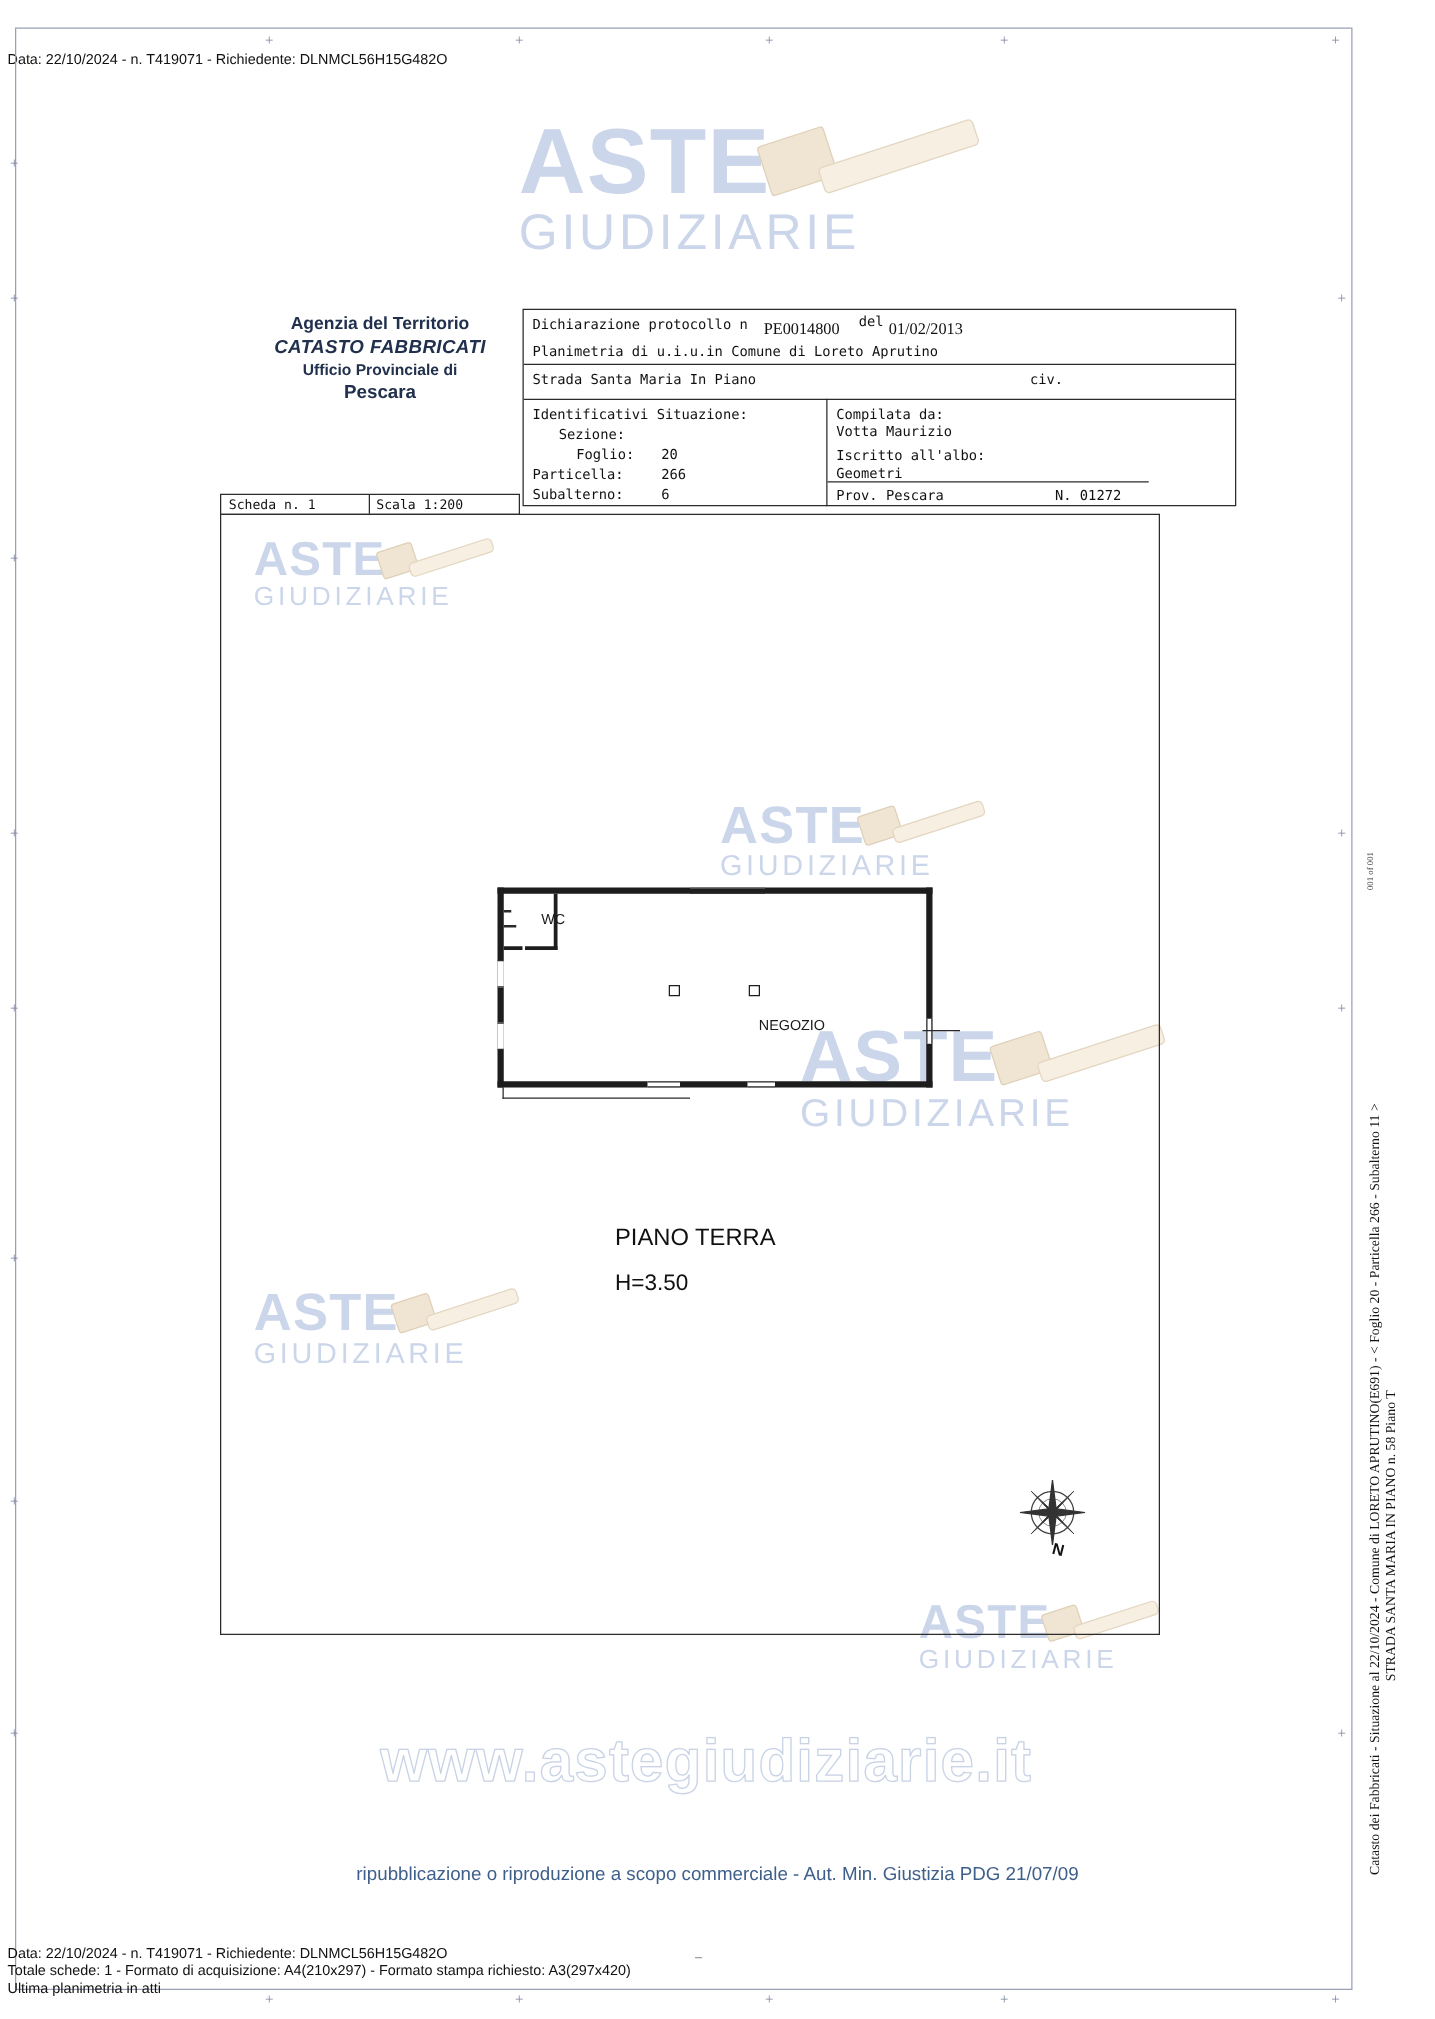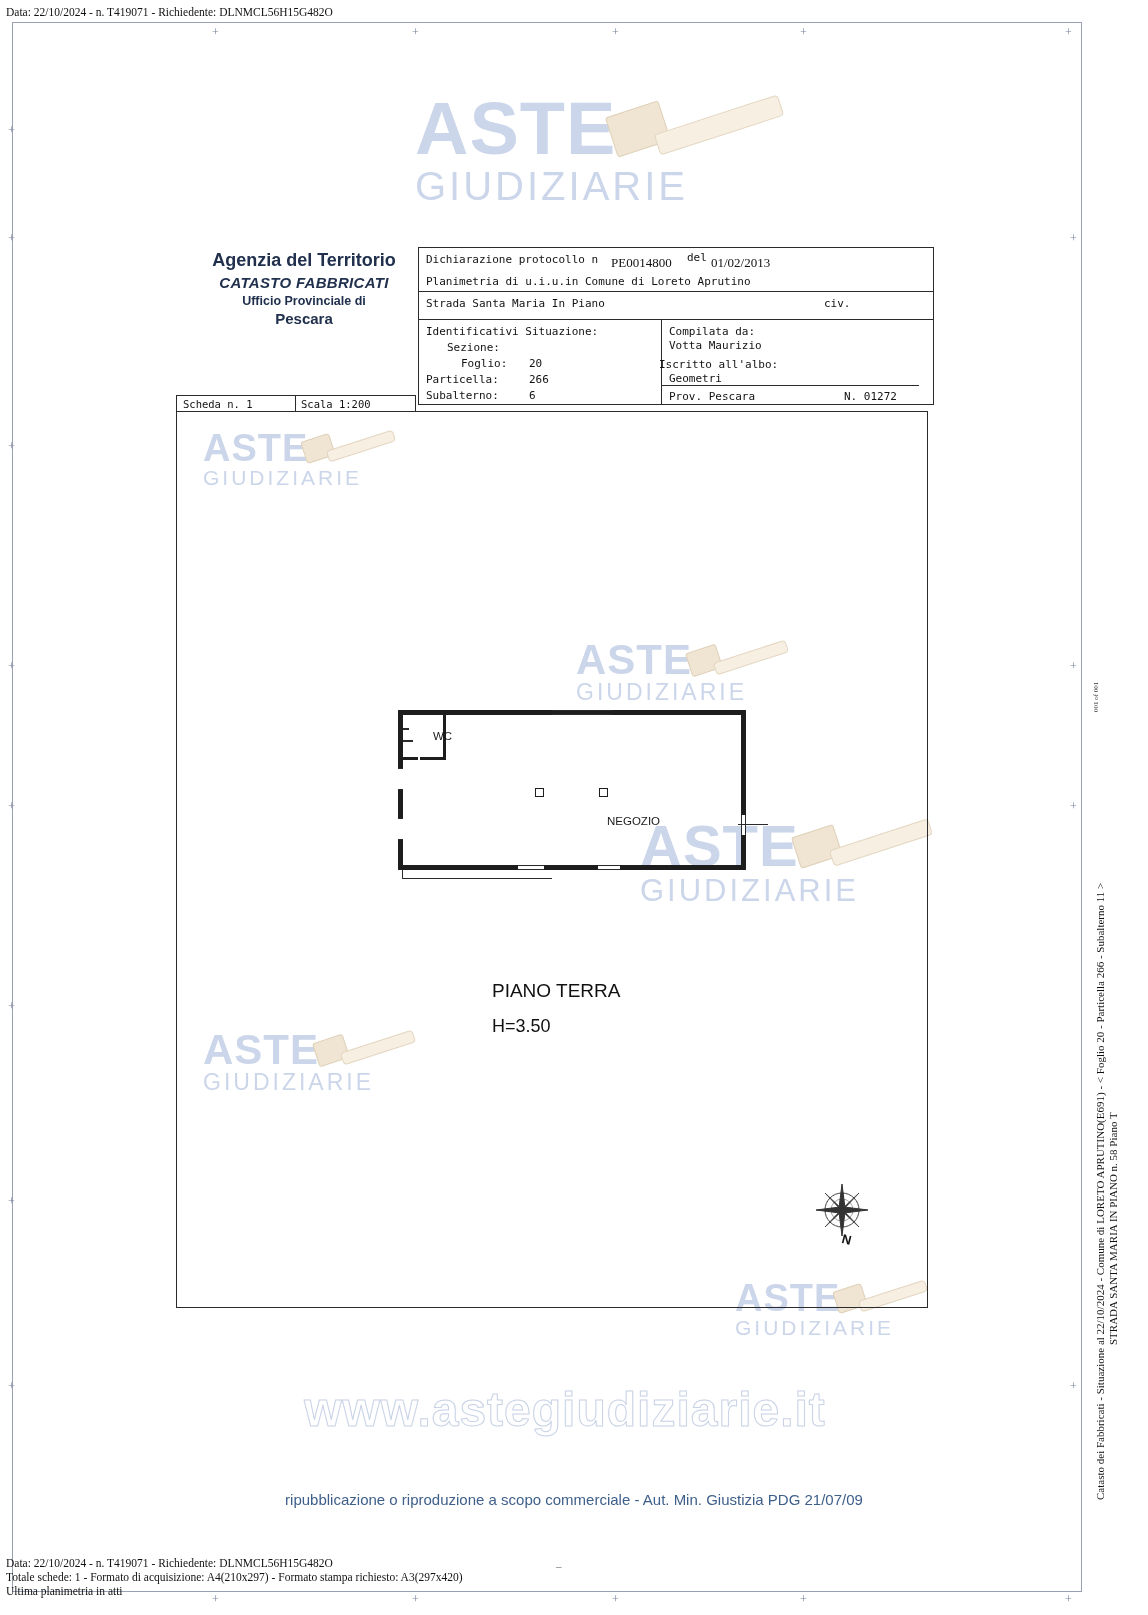--- a/index.html
+++ b/index.html
@@ -8,22 +8,22 @@
     width:1148px; height:1615px; position:relative;
     background:#ffffff;
     font-family:"Liberation Serif", serif;
     color:#1a1a1a;
     overflow:hidden;
   }
 
   
   .strip {
     position:absolute; left:6px;
-    font-family:Liberation Serif, serif;
-    font-size:11.5px; color:#111; white-space:nowrap;
+    font-family:Liberation Sans, sans-serif;
+    font-size:11.5px; color:#111; white-space:nowrap;margin-top:36px;
   }
   .strip-top { top:6px; }
   .strip-bot1 { bottom:46px; }
   .strip-bot2 { bottom:32px; }
   .strip-bot3 { bottom:18px; }
 
   
   .frame {
     position:absolute; left:12px; top:22px; width:1070px; height:1570px;
     border:1px solid #9aa0b4;
@@ -50,28 +50,28 @@
     position:absolute; background:#f7efe2; border:1px solid #e3d6c0;
     border-radius:4px;
   }
 
   
   .agency {
     position:absolute; left:196px; top:250px; width:216px;
     text-align:center; font-family:"Liberation Sans", sans-serif;
     color:#20304d;
   }
-  .agency .a1 { font-size:18px; font-weight:bold; margin-bottom:3px; }
+  .agency .a1 { font-size:14px; font-weight:bold; margin-bottom:3px; }
   .agency .a2 { font-size:15px; font-weight:bold; font-style:italic; letter-spacing:.3px; margin-bottom:3px;}
   .agency .a3 { font-size:12.5px; font-weight:bold; margin-bottom:2px;}
   .agency .a4 { font-size:15px; font-weight:bold; }
 
   
   .decl {
-    position:absolute; left:418px; top:247px; width:516px; height:158px;
+    position:absolute; left:418px; top:247px; width:571px; height:158px;
     border:1px solid #2b2b2b; background:transparent;
     font-family:"DejaVu Sans Mono", monospace; font-size:11px; color:#111;
   }
   .decl .row { position:absolute; }
   .decl .hr { position:absolute; left:0; width:100%; height:0; border-top:1px solid #2b2b2b;}
   .decl .vr { position:absolute; top:71px; width:0; height:86px; border-left:1px solid #2b2b2b;}
   .t-serif { font-family:"Liberation Serif", serif; font-size:13px; }
 
   
   .scheda {
@@ -257,21 +257,21 @@
   <div class="row" style="left:110px; top:93px;"></div>
   <div class="row" style="left:42px; top:109px;">Foglio:</div>
   <div class="row" style="left:110px; top:109px;">20</div>
   <div class="row" style="left:7px; top:125px;">Particella:</div>
   <div class="row" style="left:110px; top:125px;">266</div>
   <div class="row" style="left:7px; top:141px;">Subalterno:</div>
   <div class="row" style="left:110px; top:141px;">6</div>
 
   <div class="row" style="left:250px; top:77px;">Compilata da:</div>
   <div class="row" style="left:250px; top:91px;">Votta Maurizio</div>
-  <div class="row" style="left:240px; top:110px;">Iscritto all'albo:</div>
+  <div class="row" style="left:250px; top:110px;">Iscritto all'albo:</div>
   <div class="row" style="left:250px; top:124px;">Geometri</div>
   <div class="hr" style="top:137px; left:243px; width:257px;"></div>
   <div class="row" style="left:250px; top:142px;">Prov. Pescara</div>
   <div class="row" style="left:425px; top:142px;">N. 01272</div>
 </div>
 
 <div class="scheda">
   <div class="s1">Scheda n. 1</div>
   <div class="sv"></div>
   <div class="s2">Scala 1:200</div>

